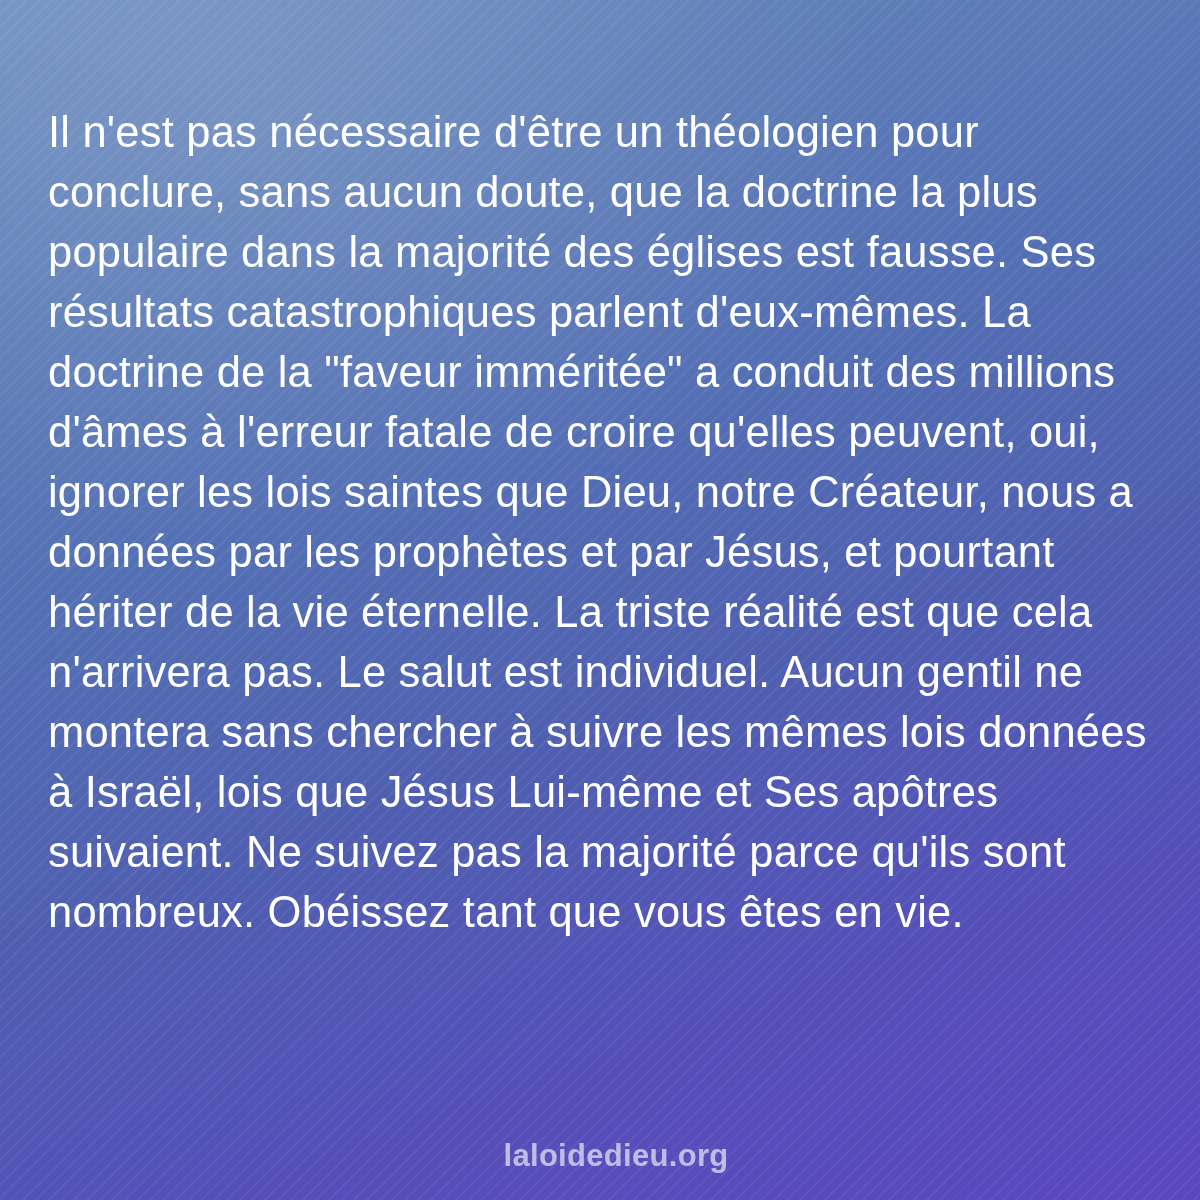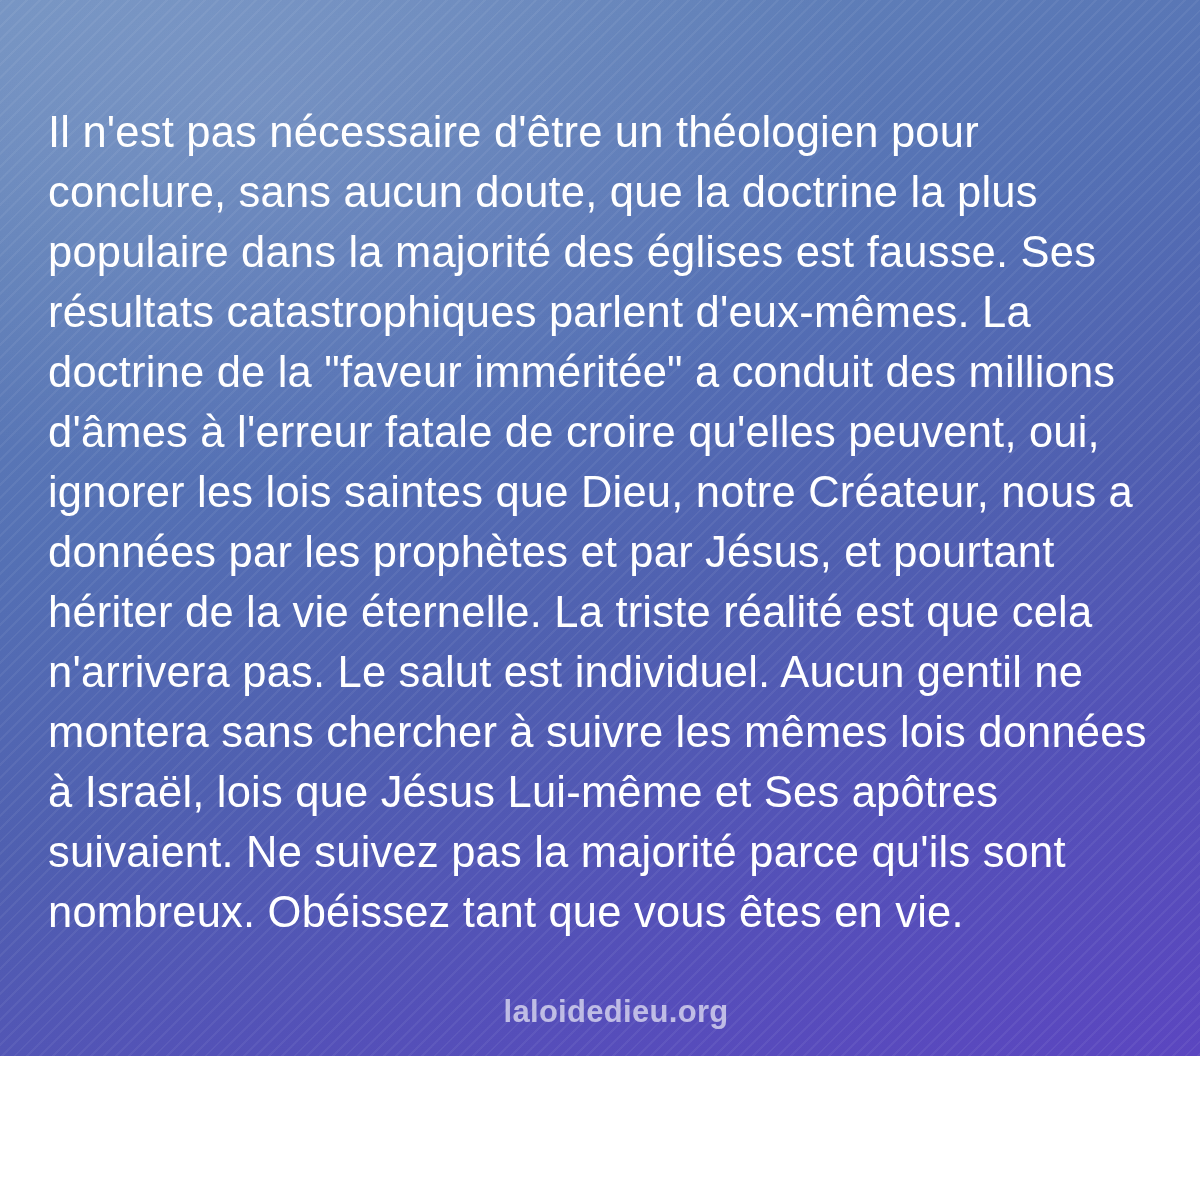--- a/index.html
+++ b/index.html
@@ -9,21 +9,21 @@
   body {
     width: 1200px;
     height: 1200px;
     overflow: hidden;
     font-family: "Liberation Sans", sans-serif;
   }
 
   .quote-card {
     position: relative;
     width: 1200px;
-    height: 1056px;
+    height: 1200px;
     box-sizing: border-box;
     background:
       linear-gradient(160deg, #6f8fc0 0%, #5f7fb8 18%, #5470b4 38%, #4f5fb0 58%, #5450b8 78%, #5b46c0 100%);
     overflow: hidden;
   }
 
   
   .texture {
     position: absolute;
     inset: 0;

